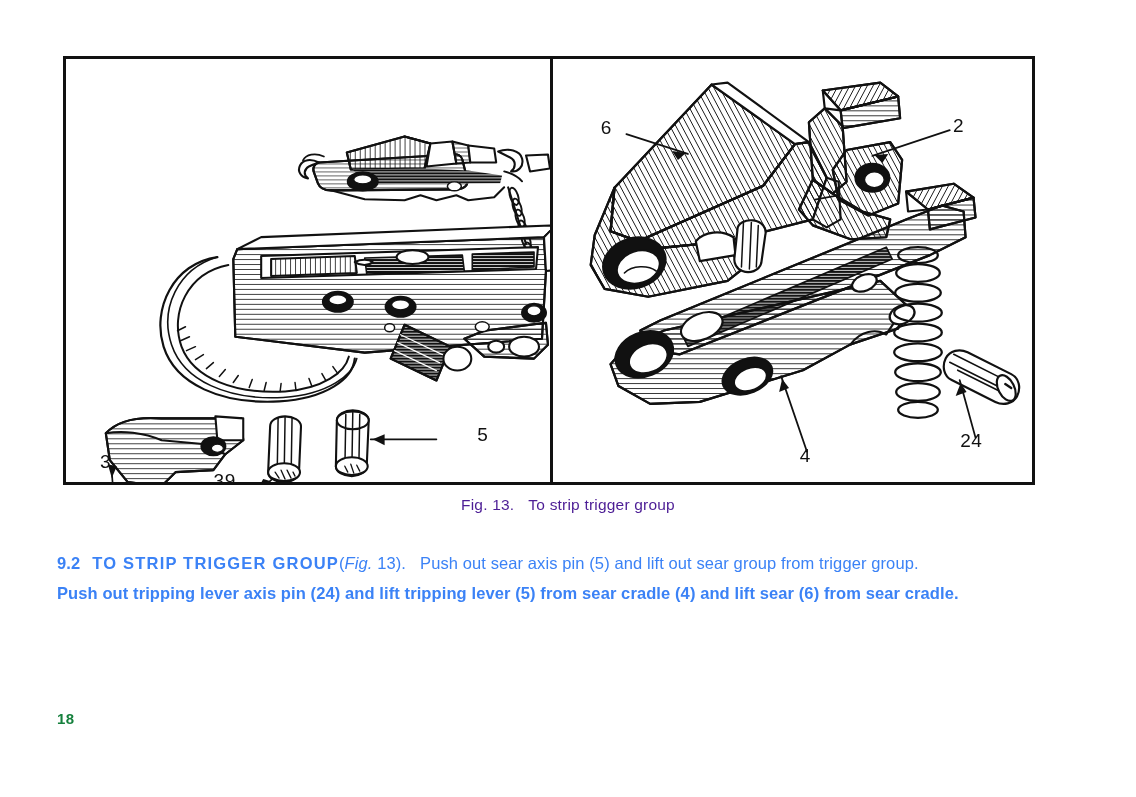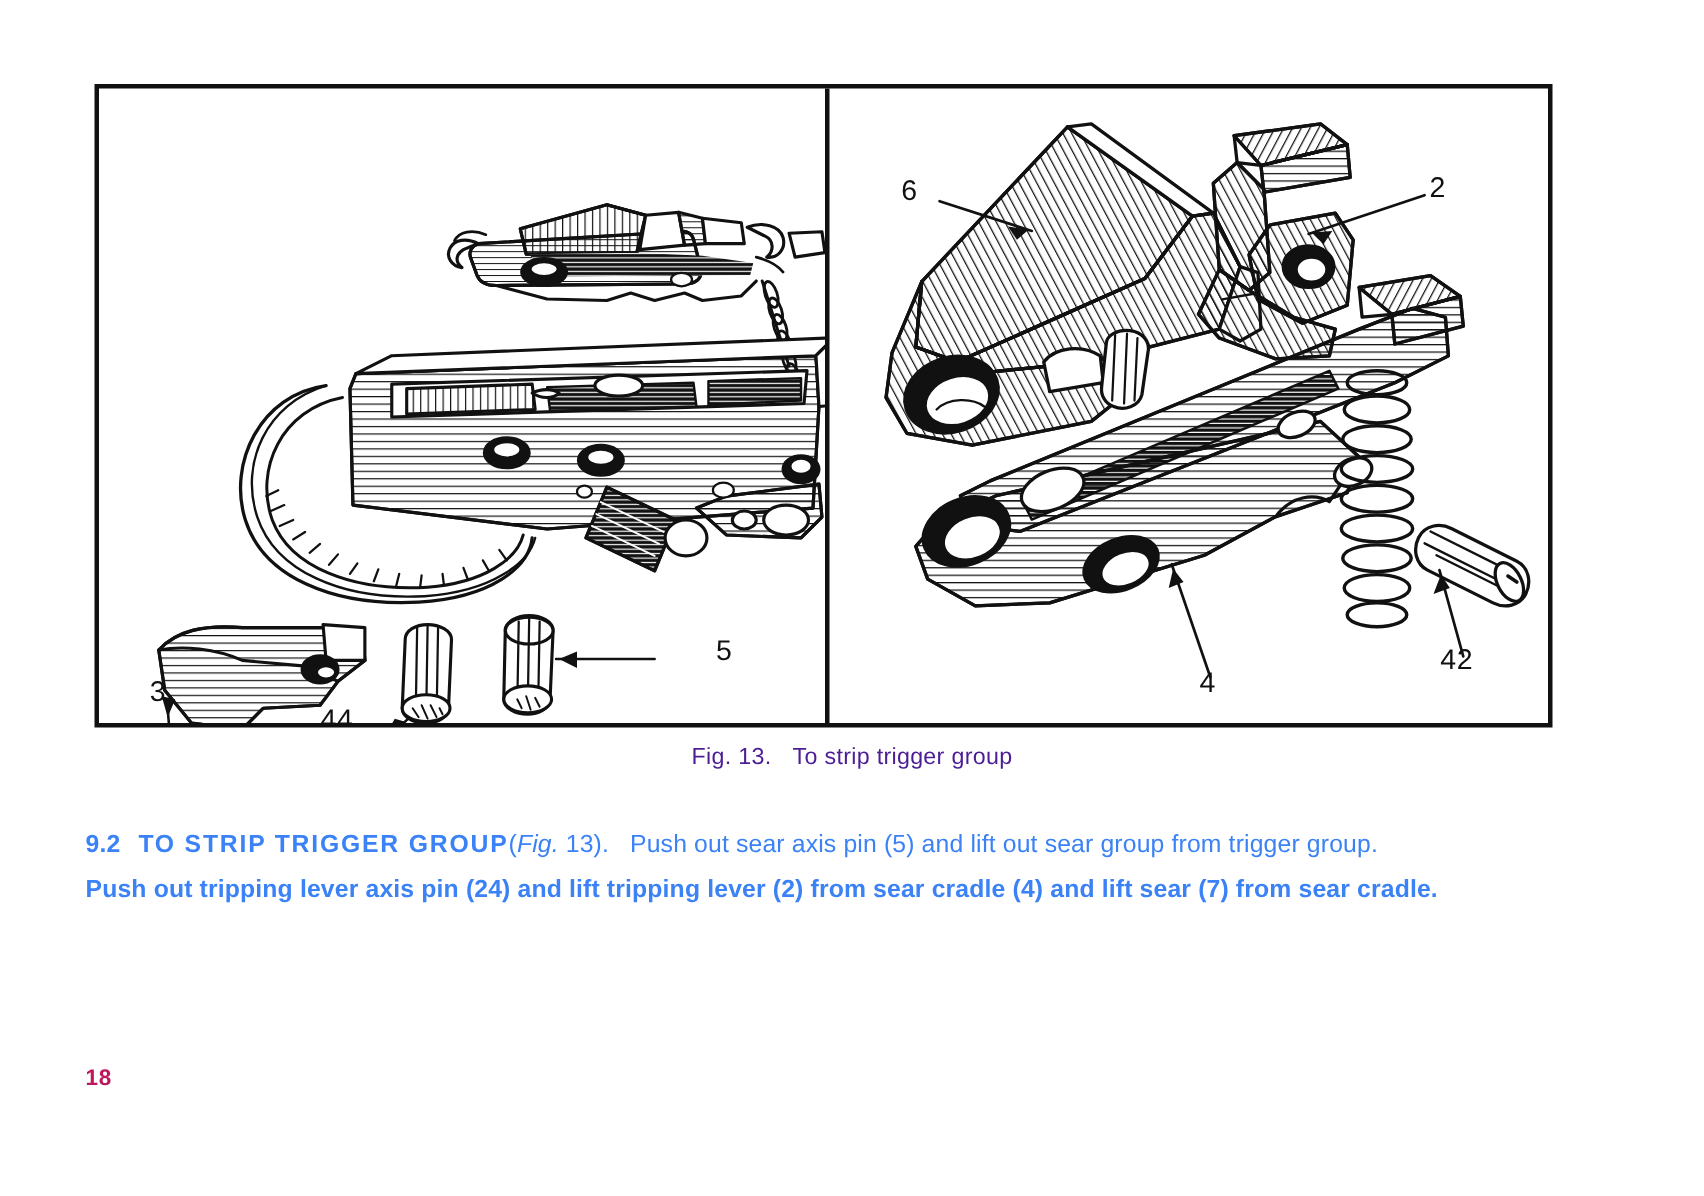--- a/index.html
+++ b/index.html
@@ -95,21 +95,21 @@
     letter-spacing: 0.1px;
   }
 
   
   #page-number {
     position: absolute;
     left: 57px;
     top: 710px;
     font-size: 15px;
     font-weight: bold;
-    color: #be185d;
+    color: #15803d;
     letter-spacing: 0.5px;
   }
 </style>
 </head>
 <body>
 
 <div id="figure-frame">
   <div id="figure-panels">
 
     <div class="fig-panel" id="panel-left">
@@ -295,21 +295,21 @@
             <path d="M372,381 L306,381" fill="none"></path>
             <path d="M308,381 L320,376 L320,387 Z" stroke="none"></path>
           </g>
         </g>
       </svg>
 
       <div class="callout" style="left:7%; top:93%;">
         <span>3</span>
       </div>
       <div class="callout" style="left:30.5%; top:97.5%;">
-        <span>44</span>
+        <span>39</span>
       </div>
       <div class="callout" style="left:85%; top:86.5%;">
         <span>5</span>
       </div>
     </div>
 
     <div class="fig-panel" id="panel-right">
       <svg class="panel-svg" viewBox="0 0 483 423" preserveAspectRatio="xMidYMid meet">
         <defs>
           <pattern id="rhl" width="5" height="5" patternUnits="userSpaceOnUse">
@@ -460,33 +460,33 @@
       <div class="callout" style="left:10%; top:14%;">
         <span>6</span>
       </div>
       <div class="callout" style="left:83.5%; top:13.5%;">
         <span>2</span>
       </div>
       <div class="callout" style="left:51.5%; top:91.5%;">
         <span>4</span>
       </div>
       <div class="callout" style="left:85%; top:88%;">
-        <span>42</span>
+        <span>24</span>
       </div>
     </div>
 
   </div>
 </div>
 
 <div id="fig-caption">
   <span class="cap-num">Fig. 13.</span><span>To strip trigger group</span>
 </div>
 
 <div id="body-text">
 
   <p id="para-main" style="margin:0;">
     <span class="sec-num">9.2</span><span class="sec-title">TO STRIP TRIGGER GROUP</span><span class="fig-ref"><span>(</span><i>Fig.</i><span> 13).</span></span><span class="gap"></span><span>Push out sear axis pin (5) and lift out sear group from trigger group.</span>
   </p>
 
-  <p id="para-second" style="margin:0;">Push out tripping lever axis pin (24) and lift tripping lever (2) from sear cradle (4) and lift sear (7) from sear cradle.</p>
+  <p id="para-second" style="margin:0;">Push out tripping lever axis pin (24) and lift tripping lever (5) from sear cradle (4) and lift sear (6) from sear cradle.</p>
 </div>
 
 <div id="page-number">18</div>
 
 </body></html>

